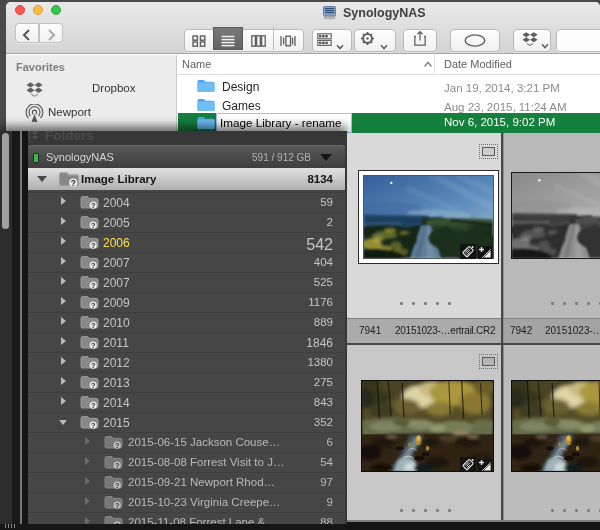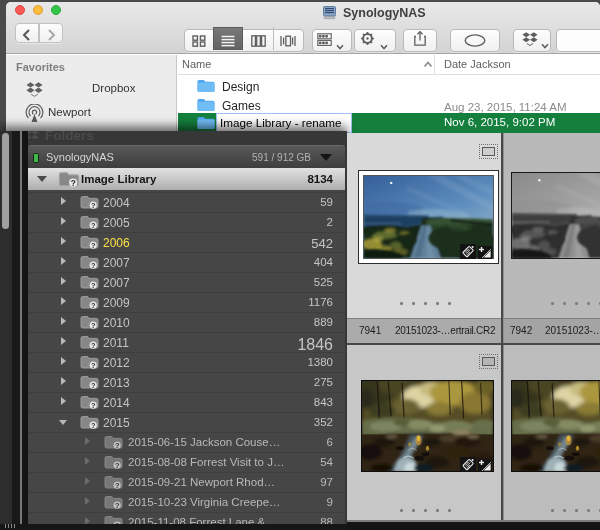--- a/index.html
+++ b/index.html
@@ -169,31 +169,32 @@
               <path d="M3.5 14.2 A8.4 8.4 0 1 1 15.5 14.2"></path>
             </g>
             <path d="M9.5 8.8 L13.2 18.4 L5.8 18.4 Z" fill="#5c5c5c" stroke="#ececec" stroke-width="1"></path>
           </svg></div>
       <div class="abs" style="left:42px; top:51px; font-size:11.5px; color:#333;">Newport</div>
     </div>
 
     <div class="abs" id="list" style="left:172px; top:53px; width:422px; height:473px; background:#fff;">
       <div class="abs" style="left:0; top:0; width:422px; height:20px; border-bottom:1px solid #dedede;">
         <div class="abs" style="left:4px; top:3px; font-size:11px; color:#606060;">Name</div>
-        <div class="abs" style="left:266px; top:3px; font-size:11px; color:#606060;">Date Jackson</div>
+        <div class="abs" style="left:266px; top:3px; font-size:11px; color:#606060;">Date Modified</div>
         <div class="abs" style="left:256px; top:0; width:1px; height:20px; background:#e3e3e3;"></div>
         <svg class="abs" style="left:245px; top:6px;" width="10" height="7" viewBox="0 0 10 7">
             <path d="M1.5 5.5 L5 1.5 L8.5 5.5" fill="none" stroke="#8a8a8a" stroke-width="1.6"></path>
           </svg>
       </div>
       <svg class="abs" style="left:19px; top:24px;" width="18" height="14" viewBox="0 0 18 14">
 <path d="M0.5 2.5 Q0.5 1 2 1 L6.2 1 Q7.1 1 7.6 1.8 L8.3 2.8 L16 2.8 Q17.5 2.8 17.5 4.3 L17.5 11.5 Q17.5 13 16 13 L2 13 Q0.5 13 0.5 11.5 Z" fill="#4ea3ee"></path>
 <path d="M0.5 4.6 Q0.5 3.6 2 3.6 L16 3.6 Q17.5 3.6 17.5 5.1 L17.5 11.5 Q17.5 13 16 13 L2 13 Q0.5 13 0.5 11.5 Z" fill="#70bdf6"></path>
 </svg>
       <div class="abs" style="left:44px; top:25px; font-size:12px; color:#262626;">Design</div>
+      <div class="abs" style="left:266px; top:27px; font-size:11.5px; color:#8b8b8b;">Jan 19, 2014, 3:21 PM</div>
       <svg class="abs" style="left:19px; top:43px;" width="18" height="14" viewBox="0 0 18 14">
 <path d="M0.5 2.5 Q0.5 1 2 1 L6.2 1 Q7.1 1 7.6 1.8 L8.3 2.8 L16 2.8 Q17.5 2.8 17.5 4.3 L17.5 11.5 Q17.5 13 16 13 L2 13 Q0.5 13 0.5 11.5 Z" fill="#4ea3ee"></path>
 <path d="M0.5 4.6 Q0.5 3.6 2 3.6 L16 3.6 Q17.5 3.6 17.5 5.1 L17.5 11.5 Q17.5 13 16 13 L2 13 Q0.5 13 0.5 11.5 Z" fill="#70bdf6"></path>
 </svg>
       <div class="abs" style="left:44px; top:44px; font-size:12px; color:#262626;">Games</div>
       <div class="abs" style="left:266px; top:46px; font-size:11.5px; color:#8b8b8b;">Aug 23, 2015, 11:24 AM</div>
       <div class="abs" id="bluerow" style="left:0; top:58px; width:422px; height:20px; background:#15803d;">
         <svg class="abs" style="left:19px; top:3px;" width="18" height="14" viewBox="0 0 18 14">
 <path d="M0.5 2.5 Q0.5 1 2 1 L6.2 1 Q7.1 1 7.6 1.8 L8.3 2.8 L16 2.8 Q17.5 2.8 17.5 4.3 L17.5 11.5 Q17.5 13 16 13 L2 13 Q0.5 13 0.5 11.5 Z" fill="#4ea3ee"></path>
 <path d="M0.5 4.6 Q0.5 3.6 2 3.6 L16 3.6 Q17.5 3.6 17.5 5.1 L17.5 11.5 Q17.5 13 16 13 L2 13 Q0.5 13 0.5 11.5 Z" fill="#70bdf6"></path>
@@ -265,21 +266,21 @@
 <div class="abs" style="left:75px; top:71px; font-size:12px; color:#c5c5c5;">2005</div>
 <div class="abs" style="right:12px; top:71px; font-size:11.5px; color:#c5c5c5;">2</div>
 <div class="abs" style="left:0; top:87px; width:317px; height:1px; background:rgba(0,0,0,0.10);"></div>
         <div class="abs" style="left:33px; top:92px; width:0; height:0;border-top:4px solid transparent; border-bottom:4px solid transparent;border-left:5px solid #b9b9b9;"></div>
 <svg class="abs" style="left:52px; top:90px; opacity:1.0" width="19" height="14" viewBox="0 0 19 14">
 <path d="M1 3.2 Q1 1.6 2.6 1.6 L7.2 1.6 Q8.2 1.6 8.6 2.4 L9.2 3.4 L16.4 3.4 Q18 3.4 18 5 L18 11.4 Q18 13 16.4 13 L2.6 13 Q1 13 1 11.4 Z" fill="#888888" stroke="#a4a4a4" stroke-width="0.9"></path>
 <circle cx="13.2" cy="10.2" r="3.6" fill="#e9e9e9"></circle>
 <text x="13.2" y="12.8" font-size="7.4" font-weight="bold" fill="#2a2a2a" text-anchor="middle" font-family="Liberation Sans">?</text>
 </svg>
 <div class="abs" style="left:75px; top:91px; font-size:12px; color:#fde047;">2006</div>
-<div class="abs" style="right:12px; top:91px; font-size:13px; color:#c5c5c5;padding-left:40px;">542</div>
+<div class="abs" style="right:12px; top:91px; font-size:16px; color:#c5c5c5;padding-left:40px;">542</div>
 <div class="abs" style="left:0; top:107px; width:317px; height:1px; background:rgba(0,0,0,0.10);"></div>
         <div class="abs" style="left:33px; top:112px; width:0; height:0;border-top:4px solid transparent; border-bottom:4px solid transparent;border-left:5px solid #b9b9b9;"></div>
 <svg class="abs" style="left:52px; top:110px; opacity:1.0" width="19" height="14" viewBox="0 0 19 14">
 <path d="M1 3.2 Q1 1.6 2.6 1.6 L7.2 1.6 Q8.2 1.6 8.6 2.4 L9.2 3.4 L16.4 3.4 Q18 3.4 18 5 L18 11.4 Q18 13 16.4 13 L2.6 13 Q1 13 1 11.4 Z" fill="#888888" stroke="#a4a4a4" stroke-width="0.9"></path>
 <circle cx="13.2" cy="10.2" r="3.6" fill="#e9e9e9"></circle>
 <text x="13.2" y="12.8" font-size="7.4" font-weight="bold" fill="#2a2a2a" text-anchor="middle" font-family="Liberation Sans">?</text>
 </svg>
 <div class="abs" style="left:75px; top:111px; font-size:12px; color:#c5c5c5;">2007</div>
 <div class="abs" style="right:12px; top:111px; font-size:11.5px; color:#c5c5c5;">404</div>
 <div class="abs" style="left:0; top:127px; width:317px; height:1px; background:rgba(0,0,0,0.10);"></div>
@@ -310,21 +311,21 @@
 <div class="abs" style="left:75px; top:171px; font-size:12px; color:#c5c5c5;">2010</div>
 <div class="abs" style="right:12px; top:171px; font-size:11.5px; color:#c5c5c5;">889</div>
 <div class="abs" style="left:0; top:187px; width:317px; height:1px; background:rgba(0,0,0,0.10);"></div>
         <div class="abs" style="left:33px; top:192px; width:0; height:0;border-top:4px solid transparent; border-bottom:4px solid transparent;border-left:5px solid #b9b9b9;"></div>
 <svg class="abs" style="left:52px; top:190px; opacity:1.0" width="19" height="14" viewBox="0 0 19 14">
 <path d="M1 3.2 Q1 1.6 2.6 1.6 L7.2 1.6 Q8.2 1.6 8.6 2.4 L9.2 3.4 L16.4 3.4 Q18 3.4 18 5 L18 11.4 Q18 13 16.4 13 L2.6 13 Q1 13 1 11.4 Z" fill="#888888" stroke="#a4a4a4" stroke-width="0.9"></path>
 <circle cx="13.2" cy="10.2" r="3.6" fill="#e9e9e9"></circle>
 <text x="13.2" y="12.8" font-size="7.4" font-weight="bold" fill="#2a2a2a" text-anchor="middle" font-family="Liberation Sans">?</text>
 </svg>
 <div class="abs" style="left:75px; top:191px; font-size:12px; color:#c5c5c5;">2011</div>
-<div class="abs" style="right:12px; top:191px; font-size:16px; color:#c5c5c5;">1846</div>
+<div class="abs" style="right:12px; top:191px; font-size:12px; color:#c5c5c5;">1846</div>
 <div class="abs" style="left:0; top:207px; width:317px; height:1px; background:rgba(0,0,0,0.10);"></div>
         <div class="abs" style="left:33px; top:212px; width:0; height:0;border-top:4px solid transparent; border-bottom:4px solid transparent;border-left:5px solid #b9b9b9;"></div>
 <svg class="abs" style="left:52px; top:210px; opacity:1.0" width="19" height="14" viewBox="0 0 19 14">
 <path d="M1 3.2 Q1 1.6 2.6 1.6 L7.2 1.6 Q8.2 1.6 8.6 2.4 L9.2 3.4 L16.4 3.4 Q18 3.4 18 5 L18 11.4 Q18 13 16.4 13 L2.6 13 Q1 13 1 11.4 Z" fill="#888888" stroke="#a4a4a4" stroke-width="0.9"></path>
 <circle cx="13.2" cy="10.2" r="3.6" fill="#e9e9e9"></circle>
 <text x="13.2" y="12.8" font-size="7.4" font-weight="bold" fill="#2a2a2a" text-anchor="middle" font-family="Liberation Sans">?</text>
 </svg>
 <div class="abs" style="left:75px; top:211px; font-size:12px; color:#c5c5c5;">2012</div>
 <div class="abs" style="right:12px; top:211px; font-size:11.5px; color:#c5c5c5;">1380</div>
 <div class="abs" style="left:0; top:227px; width:317px; height:1px; background:rgba(0,0,0,0.10);"></div>

